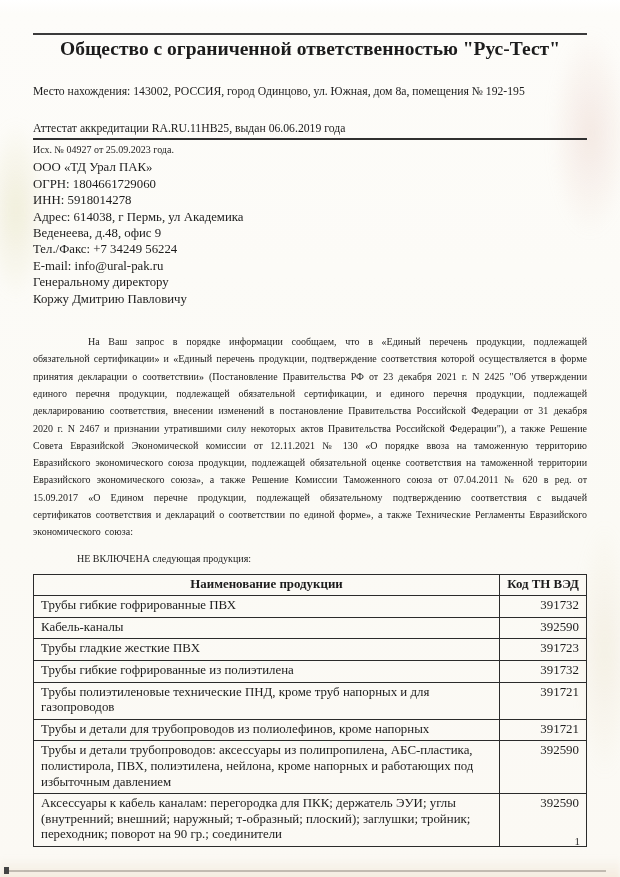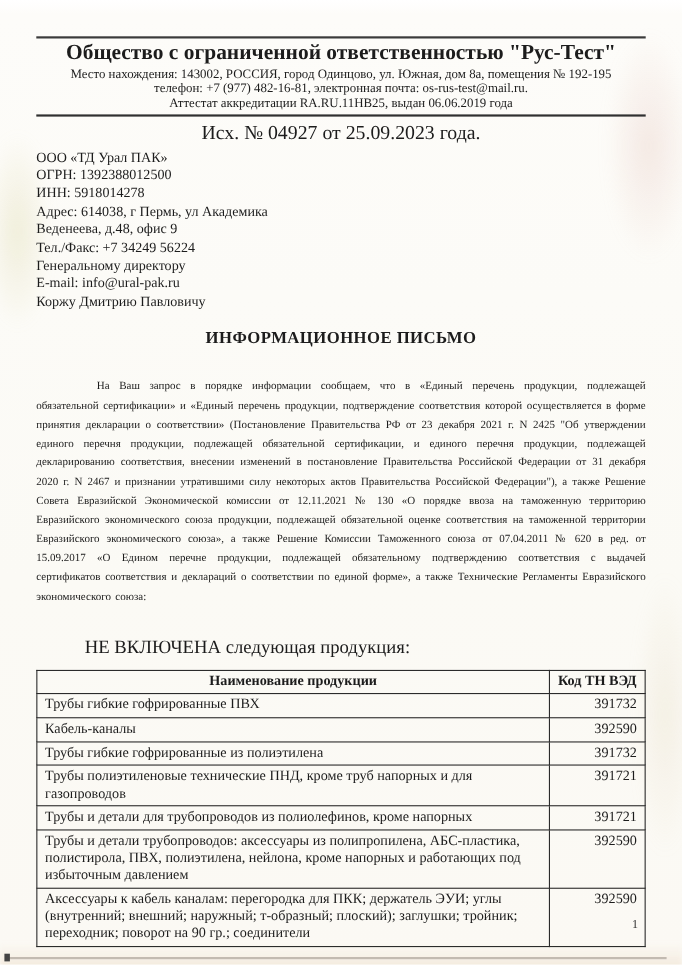--- a/index.html
+++ b/index.html
@@ -20,33 +20,33 @@
   .blot-bottom{left:0;bottom:-6px;width:620px;height:26px;
     background:linear-gradient(180deg,rgba(233,213,188,0) 0%,rgba(233,213,188,0.45) 100%);filter:blur(2px);}
   .edge-bottom{position:absolute;left:5px;right:14px;bottom:5px;height:2px;
     background:rgba(110,100,92,0.38);}
   .corner-mark{position:absolute;left:4px;bottom:3px;width:5px;height:7px;background:#444;}
 
   .page{position:relative;padding:0 33px;}
 
   .rule-top{border-top:2px solid #3b3b3b;margin-top:33px;}
   .company-name{font-weight:bold;font-size:19.5px;text-align:center;line-height:25px;margin-top:1px;}
-  .letterhead-sub{font-size:11.7px;text-align:center;line-height:13.2px;}
+  .letterhead-sub{font-size:11.7px;text-align:left;line-height:13.2px;margin-top:24px;}
   .rule-bottom{border-top:2.5px solid #303030;margin-top:3px;}
 
-  .ref-line{font-size:18px;margin-top:4px;text-align:center;}
+  .ref-line{font-size:10px;margin-top:4px;}
 
   .recipient{font-size:12.8px;line-height:16.4px;text-align:left;margin-top:4px;}
 
   .doc-title{font-weight:bold;font-size:15.2px;text-align:center;margin-top:17px;letter-spacing:0.4px;}
 
   .body-paragraph{margin-top:26px;font-size:10px;line-height:17.3px;text-align:justify;
     text-indent:55px;word-spacing:1.5px;}
 
-  .list-label{margin-top:28px;font-size:17px;padding-left:44px;}
+  .list-label{margin-top:12px;font-size:10px;padding-left:44px;}
 
   table.products{margin-top:10px;width:100%;border-collapse:collapse;font-size:12.9px;line-height:15.6px;}
   table.products th,table.products td{border:1px solid #2b2b2b;padding:2px 7px 3px;}
   th.col-name{font-weight:bold;}
   th.col-code{text-align:center;font-weight:bold;width:72px;}
   td.cell-name{text-align:left;margin-top:44px;}
   td.cell-code{text-align:right;vertical-align:top;}
 
   .page-number{position:absolute;right:40px;bottom:30px;font-size:11px;color:#333;}
 </style>
@@ -57,59 +57,61 @@
   <div class="blot blot-right-top"></div>
   <div class="blot blot-left"></div>
   <div class="blot blot-right-mid"></div>
   <div class="blot blot-bottom"></div>
 
   <div class="page">
 
     <div class="rule-top"></div>
     <div class="company-name">Общество с ограниченной ответственностью "Рус-Тест"</div>
     <div class="letterhead-sub">Место нахождения: 143002, РОССИЯ, город Одинцово, ул. Южная, дом 8а, помещения № 192-195</div>
-    <div class="letterhead-sub">телефон: +7 (977) 482-16-81, электронная почта: os-rus-test@mail.ru.</div>
     <div class="letterhead-sub">Аттестат аккредитации RA.RU.11НВ25, выдан 06.06.2019 года</div>
     <div class="rule-bottom"></div>
 
     <div class="ref-line">Исх. № 04927 от 25.09.2023 года.</div>
 
     <div class="recipient" id="recipient-block">
         <div>ООО «ТД Урал ПАК»</div>
-        <div>ОГРН: 1392388012500</div>
+        <div>ОГРН: 1804661729060</div>
         <div>ИНН: 5918014278</div>
         <div>Адрес: 614038, г Пермь, ул Академика</div>
         <div>Веденеева, д.48, офис 9</div>
         <div>Тел./Факс: +7 34249 56224</div>
+        <div>E-mail: info@ural-pak.ru</div>
         <div>Генеральному директору</div>
-        <div>E-mail: info@ural-pak.ru</div>
         <div>Коржу Дмитрию Павловичу</div>
       </div>
 
-    <div class="doc-title">ИНФОРМАЦИОННОЕ ПИСЬМО</div>
 
     <div class="body-paragraph">На Ваш запрос в порядке информации сообщаем, что в «Единый перечень продукции, подлежащей обязательной сертификации» и «Единый перечень продукции, подтверждение соответствия которой осуществляется в форме принятия декларации о соответствии» (Постановление Правительства РФ от 23 декабря 2021 г. N 2425 "Об утверждении единого перечня продукции, подлежащей обязательной сертификации, и единого перечня продукции, подлежащей декларированию соответствия, внесении изменений в постановление Правительства Российской Федерации от 31 декабря 2020 г. N 2467 и признании утратившими силу некоторых актов Правительства Российской Федерации"), а также Решение Совета Евразийской Экономической комиссии от 12.11.2021 № 130 «О порядке ввоза на таможенную территорию Евразийского экономического союза продукции, подлежащей обязательной оценке соответствия на таможенной территории Евразийского экономического союза», а также Решение Комиссии Таможенного союза от 07.04.2011 № 620 в ред. от 15.09.2017 «О Едином перечне продукции, подлежащей обязательному подтверждению соответствия с выдачей сертификатов соответствия и деклараций о соответствии по единой форме», а также Технические Регламенты Евразийского экономического союза:</div>
 
     <div class="list-label">НЕ ВКЛЮЧЕНА следующая продукция:</div>
 
     <table class="products">
       <thead>
         <tr>
           <th class="col-name">Наименование продукции</th>
           <th class="col-code">Код ТН ВЭД</th>
         </tr>
       </thead>
       <tbody id="products-tbody">
           <tr>
             <td class="cell-name">Трубы гибкие гофрированные ПВХ</td>
             <td class="cell-code">391732</td>
           </tr>
           <tr>
             <td class="cell-name">Кабель-каналы</td>
             <td class="cell-code">392590</td>
+          </tr>
+          <tr>
+            <td class="cell-name">Трубы гладкие жесткие ПВХ</td>
+            <td class="cell-code">391723</td>
           </tr>
           <tr>
             <td class="cell-name">Трубы гибкие гофрированные из полиэтилена</td>
             <td class="cell-code">391732</td>
           </tr>
           <tr>
             <td class="cell-name">Трубы полиэтиленовые технические ПНД, кроме труб напорных и для газопроводов</td>
             <td class="cell-code">391721</td>
           </tr>
           <tr>

